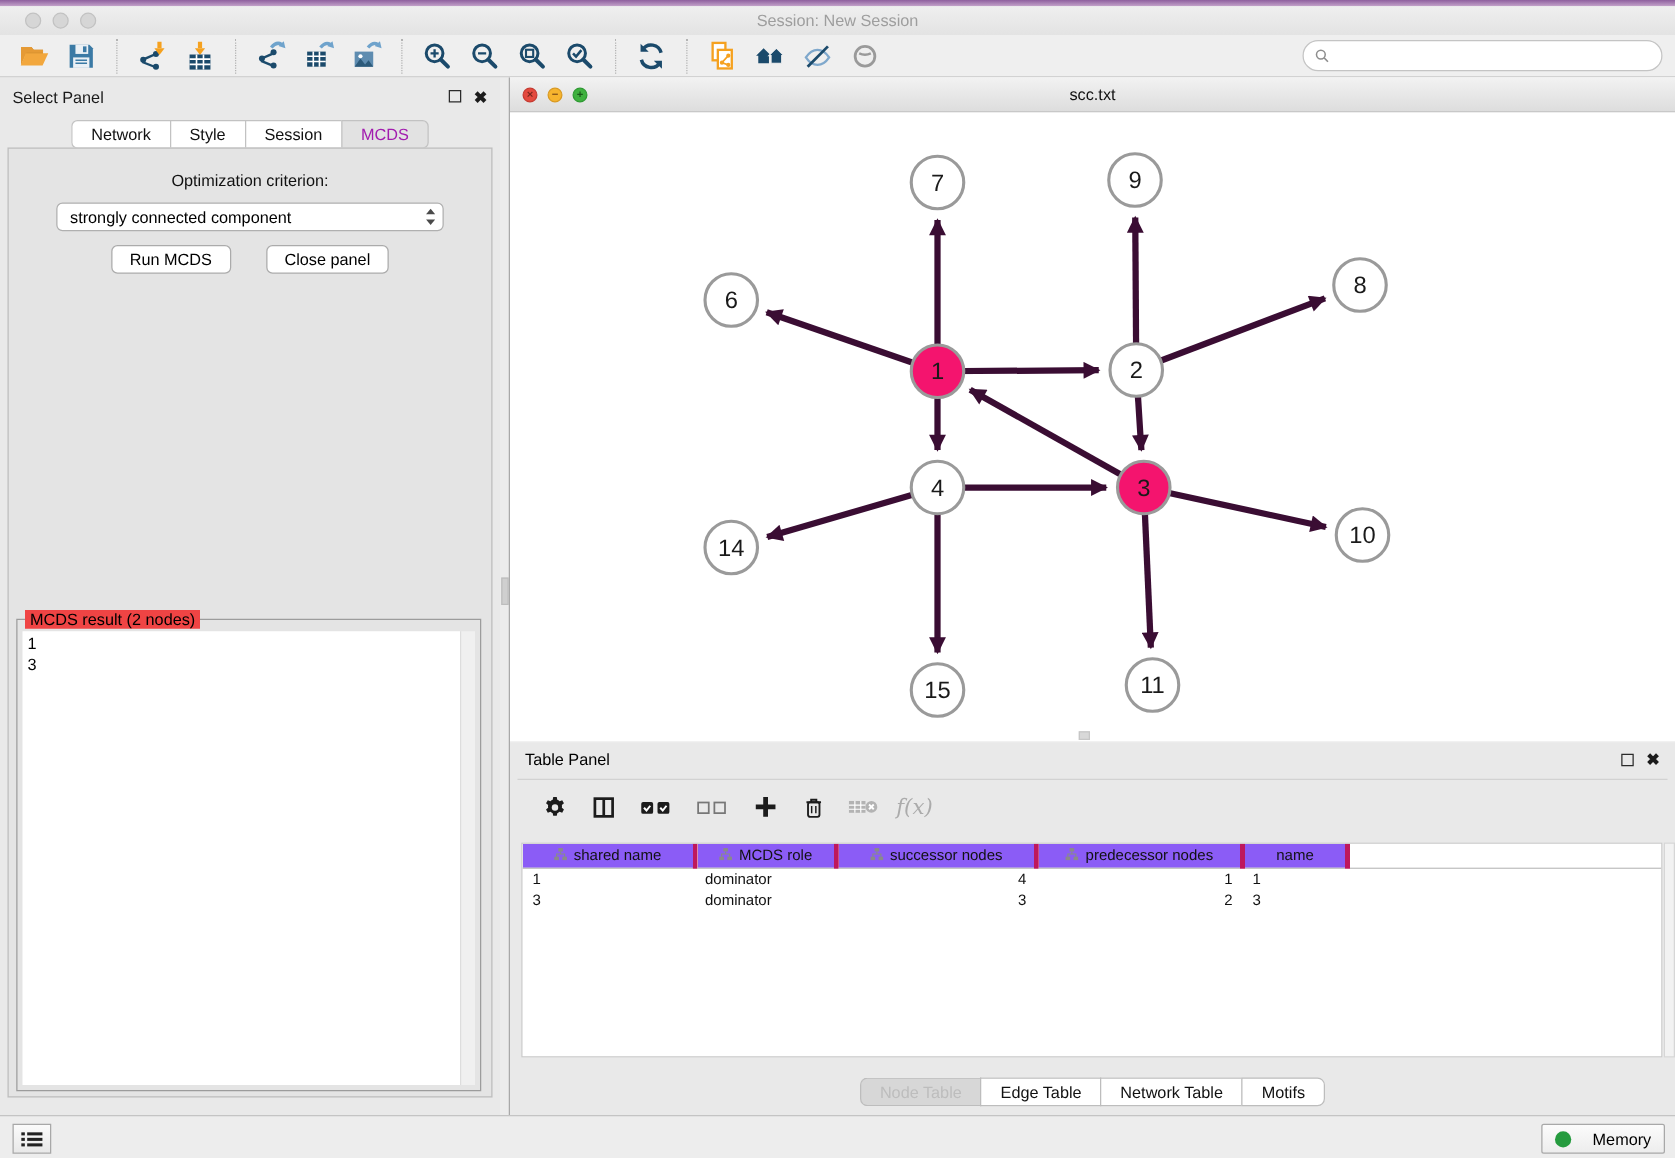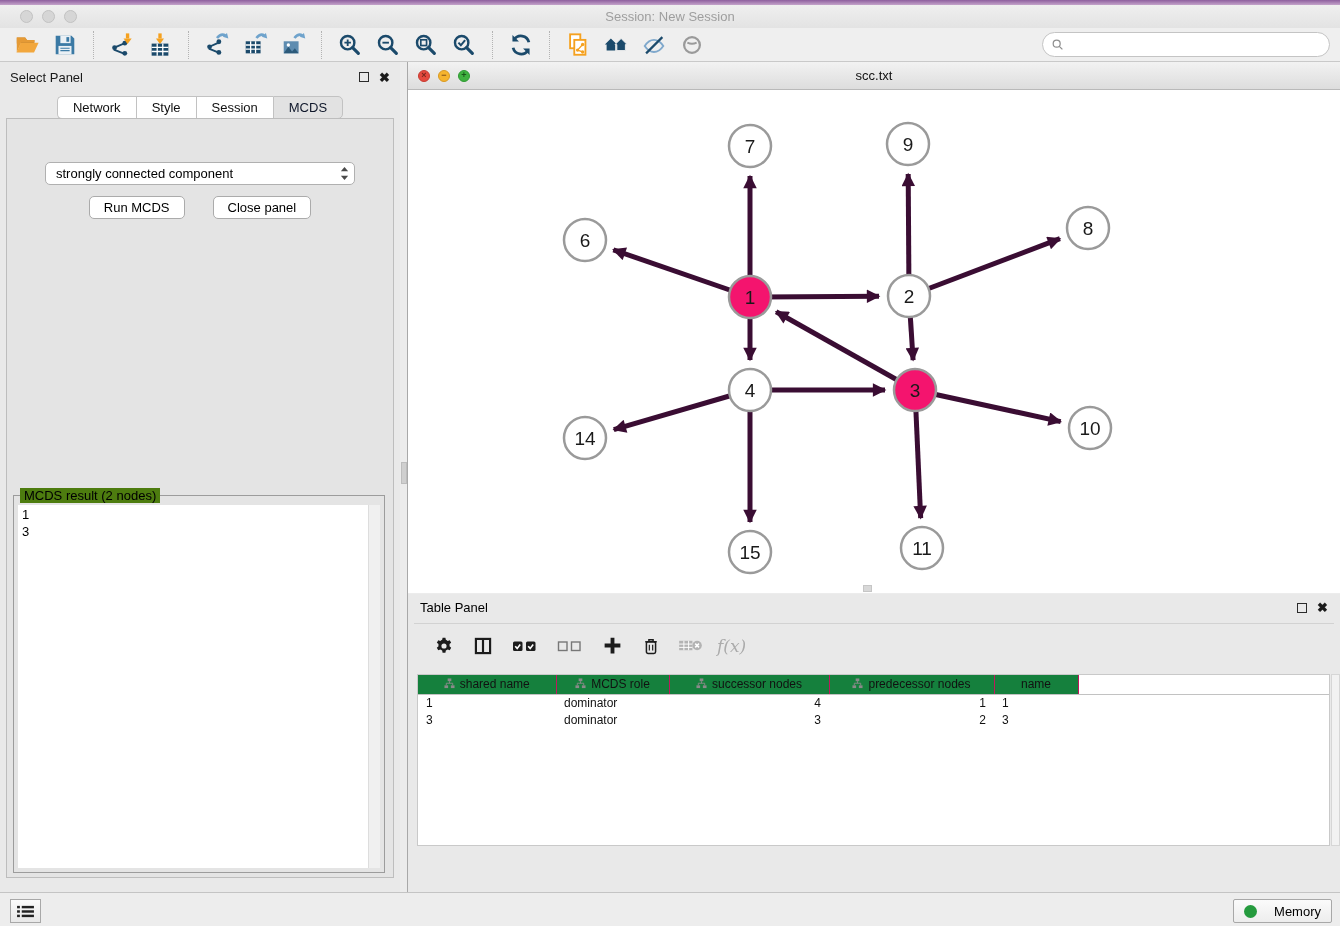--- a/index.html
+++ b/index.html
@@ -32,37 +32,37 @@
   .panel-head { height:30px; display:flex; align-items:center; padding:0 10px; }
   .panel-head .ptitle { font-size:13px; color:#1a1a1a; flex:1; }
   .float-box { width:10px; height:10px; border:1.6px solid #2b2b2b; margin-right:10px; cursor:pointer; }
   .close-x { font-size:13px; font-weight:bold; color:#1b1b1b; cursor:pointer; line-height:1; }
 
   .cp-tabs { position:absolute; left:0; top:34px; width:100%; display:flex; justify-content:center; }
   .cp-tab { height:23px; padding:0 15px; background:#fff; border:1px solid #c2c2c2; border-right:none;
     font-size:13px; display:flex; align-items:center; cursor:pointer; color:#111; }
   .cp-tab:first-child { border-radius:5px 0 0 5px; }
   .cp-tab:last-child { border-radius:0 5px 5px 0; border-right:1px solid #c2c2c2; }
-  .cp-tab.active { background:#e2e2e2; color:#0f172a; }
+  .cp-tab.active { background:#e2e2e2; color:#a21caf; }
 
   .cp-box { position:absolute; left:6px; top:56px; width:388px; height:760px;
     background:#E4E4E4; border:1px solid #bdbdbd; }
   .opt-label { position:absolute; left:0; top:18px; width:100%; text-align:center; font-size:13px; color:#111; }
   .criterion { position:absolute; left:38px; top:43px; width:310px; height:23px; background:#fff;
     border:1px solid #b0b0b0; border-radius:5px; display:flex; align-items:center; padding:0 4px 0 10px;
     font-size:13px; cursor:pointer; }
   .criterion .ctext { flex:1; }
   .criterion svg { width:11px; height:15px; }
   .cp-btnrow { position:absolute; left:0; top:77px; width:100%; display:flex; justify-content:center; gap:28px; }
   .cbtn { height:23px; background:#fff; border:1px solid #ababab; border-radius:5px;
     font-size:13px; padding:0 14px; cursor:pointer; font-family:"Liberation Sans",sans-serif; }
 
   .result-fieldset { position:absolute; left:6px; top:376px; width:372px; height:378px;
     border:1px solid #9c9c9c; }
-  .result-legend { position:absolute; left:6px; top:-8px; background:#4d7c0f; padding:0 4px; font-size:13px; }
+  .result-legend { position:absolute; left:6px; top:-8px; background:#ef4444; padding:0 4px; font-size:13px; }
   .result-area { position:absolute; left:4px; top:9px; right:16px; bottom:4px; background:#fff;
     font-size:13px; line-height:17px; padding:1px 4px; white-space:pre; overflow:hidden; }
   .result-scroll { position:absolute; top:9px; right:4px; bottom:4px; width:12px; background:#f0f0f0; border-left:1px solid #ddd; }
 
   .v-divider { position:absolute; left:400px; top:62px; width:8px; height:830px; background:#ECECEC;
     border-right:1px solid #a9a9a9; }
   .v-handle { position:absolute; left:1px; top:400px; width:6px; height:22px; background:#cfcfcf; border:1px solid #bdbdbd; }
 
   
   .net-window { position:absolute; left:408px; top:62px; width:932px; height:531px; background:#fff; }
@@ -85,22 +85,22 @@
   .tp-head .ptitle { font-size:13px; flex:1; }
   .tp-toolbar { position:absolute; left:6px; right:6px; top:29px; height:44px;
     border-top:1px solid #d2d2d2; display:flex; align-items:center; padding-left:14px; gap:7px; }
   .tp-btn { border:none; background:transparent; width:32px; height:32px; display:flex;
     align-items:center; justify-content:center; cursor:pointer; }
   .fx-label { font-size:17px; font-style:italic; color:#ababab; font-family:"DejaVu Serif",serif; margin-left:4px; }
 
   .tbl-wrap { position:absolute; left:9px; top:80px; width:913px; height:172px; background:#fff;
     border:1px solid #c9c9c9; overflow:hidden; }
   table.datatable { border-collapse:collapse; table-layout:fixed; width:100%; }
-  table.datatable th { height:19px; background:#15803d; border-bottom:1px solid #c2c2c2;
-    border-right:1px solid #be185d; font-size:12px; font-weight:normal; color:#111; text-align:center; position:relative; }
+  table.datatable th { height:19px; background:#8b5cf6; border-bottom:1px solid #c2c2c2;
+    border-right:4px solid #be185d; font-size:12px; font-weight:normal; color:#111; text-align:center; position:relative; }
   table.datatable th.nohdr { background:#fff; border-right:none; }
   table.datatable th .hcell { display:inline-flex; align-items:center; gap:5px; }
   table.datatable td { height:17px; font-size:12px; color:#111; padding:0 8px; white-space:nowrap; }
   td.ra { text-align:right; padding-right:14px; }
   .tbl-vscroll { position:absolute; right:0; top:80px; width:9px; height:172px; background:#f2f2f2; border:1px solid #d6d6d6; }
 
   .tp-tabs { position:absolute; left:0; top:268px; width:100%; display:flex; justify-content:center; }
   .tp-tab { height:23px; padding:0 15px; background:#fff; border:1px solid #bdbdbd; border-right:none;
     font-size:13px; display:flex; align-items:center; cursor:pointer; color:#111; }
   .tp-tab:first-child { border-radius:6px 0 0 6px; }
@@ -288,20 +288,21 @@
     <span class="float-box"></span>
     <span class="close-x">✖</span>
   </div>
   <div class="cp-tabs">
     <div class="cp-tab">Network</div>
     <div class="cp-tab">Style</div>
     <div class="cp-tab">Session</div>
     <div class="cp-tab active">MCDS</div>
   </div>
   <div class="cp-box">
+    <div class="opt-label">Optimization criterion:</div>
     <div class="criterion">
       <span class="ctext">strongly connected component</span>
       <svg viewBox="0 0 10 14" fill="#4a4a4a">
           <path d="M5 1l3.4 4H1.6z"></path>
           <path d="M5 13l3.4-4H1.6z"></path>
         </svg>
     </div>
     <div class="cp-btnrow">
       <button class="cbtn">Run MCDS</button>
       <button class="cbtn">Close panel</button>
@@ -503,20 +504,26 @@
           <td class="ra">3</td>
           <td class="ra">2</td>
           <td>3</td>
             <td></td>
         </tr>
       </tbody>
     </table>
   </div>
   <div class="tbl-vscroll"></div>
 
+  <div class="tp-tabs">
+    <div class="tp-tab active">Node Table</div>
+    <div class="tp-tab">Edge Table</div>
+    <div class="tp-tab">Network Table</div>
+    <div class="tp-tab">Motifs</div>
+  </div>
 </div>
 
 <div class="statusbar">
   <button class="list-btn">
       <svg viewBox="0 0 20 16" width="19" height="15" fill="#222">
         <rect x="1" y="2" width="3" height="2.6"></rect>
         <rect x="6" y="2" width="13" height="2.6"></rect>
         <rect x="1" y="6.7" width="3" height="2.6"></rect>
         <rect x="6" y="6.7" width="13" height="2.6"></rect>
         <rect x="1" y="11.4" width="3" height="2.6"></rect>

